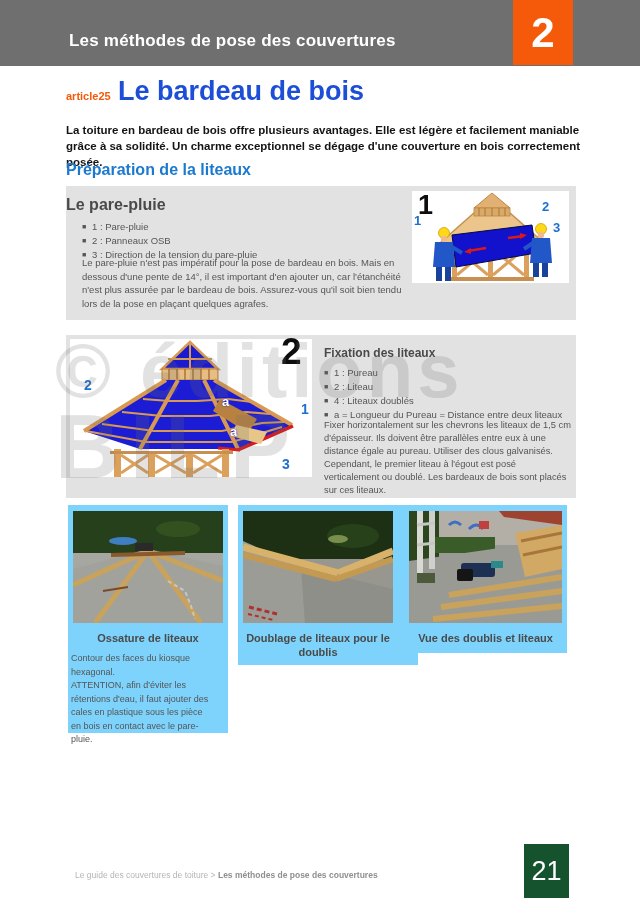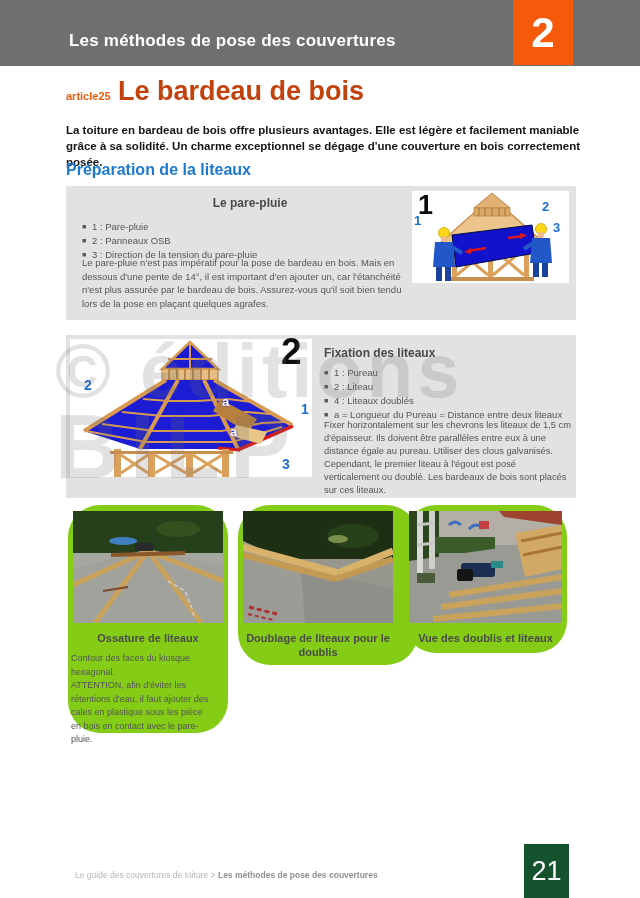--- a/index.html
+++ b/index.html
@@ -11,46 +11,46 @@
   .abs{position:absolute;}
 
   
   #header-bar{left:0;top:0;width:640px;height:66px;background:#6f6f6f;}
   #header-title{left:69px;top:31px;font-size:17px;font-weight:bold;color:#ffffff;letter-spacing:.2px;}
   #chapter-badge{left:513px;top:0;width:60px;height:65px;background:#f5590a;color:#fff;
     display:flex;align-items:center;justify-content:center;font-size:42px;font-weight:bold;}
 
   
   #article-tag{left:66px;top:90px;font-size:11px;font-weight:bold;color:#f5590a;}
-  #article-title{left:118px;top:76px;font-size:27px;font-weight:bold;color:#c2410c;}
+  #article-title{left:118px;top:76px;font-size:27px;font-weight:bold;color:#1d4ed8;}
   #article-intro{left:66px;top:122px;width:516px;font-size:11.5px;font-weight:bold;color:#141414;line-height:16px;}
 
   #section-title{left:66px;top:161px;font-size:16px;font-weight:bold;color:#1b79d0;}
 
   
   .info-box{background:#e2e2e2;}
   #box1{left:66px;top:186px;width:510px;height:134px;}
-  #box1-title{left:0;top:10px;width:334px;text-align:center;font-size:12px;font-weight:bold;color:#4a4a4a;padding-left:17px;}
+  #box1-title{left:0;top:10px;width:334px;text-align:left;font-size:16px;font-weight:bold;color:#4a4a4a;}
   .bullets{font-size:9.5px;color:#555;line-height:14px;}
   #box1-bullets{left:16px;top:34px;}
   .bullet-row .dot{display:inline-block;width:10px;color:#555;font-size:7px;vertical-align:1px;}
   #box1-body{left:16px;top:70px;width:330px;font-size:9.5px;color:#555;line-height:13.5px;}
   #fig1{left:346px;top:5px;width:157px;height:92px;background:#ffffff;}
   .fig-label{position:absolute;font-weight:bold;color:#1e6fd0;font-size:13px;}
   .fig-num-big{position:absolute;font-weight:bold;color:#0d0d0d;}
 
   #box2{left:66px;top:335px;width:510px;height:163px;}
   #fig2{left:4px;top:4px;width:242px;height:138px;background:#ffffff;}
   #box2-num{left:215px;top:-4px;font-size:37px;}
   #box2-title{left:258px;top:11px;font-size:12px;font-weight:bold;color:#4a4a4a;}
   #box2-bullets{left:258px;top:31px;}
   #box2-body{left:258px;top:84px;width:248px;font-size:9.3px;color:#555;line-height:13px;}
 
   
-  .photo-card{background:#84cc16;border-radius:32px;}
+  .photo-card{background:#7dd3fc;}
   #card1{left:68px;top:505px;width:160px;height:228px;}
   #card2{left:238px;top:505px;width:180px;height:160px;}
   #card3{left:404px;top:505px;width:163px;height:148px;}
   .photo-frame{position:absolute;left:5px;top:6px;width:150px;height:112px;background:#ccc;overflow:hidden;}
   #card3 .photo-frame{width:153px;}
   .photo-caption{position:absolute;left:4px;top:126px;width:152px;text-align:center;
     font-size:11px;font-weight:bold;color:#4a4a4a;line-height:14px;}
   #card3 .photo-caption{width:155px;}
   #card1-note{left:3px;top:147px;width:144px;font-size:9px;color:#555;line-height:13.5px;white-space:pre-line;}
 

